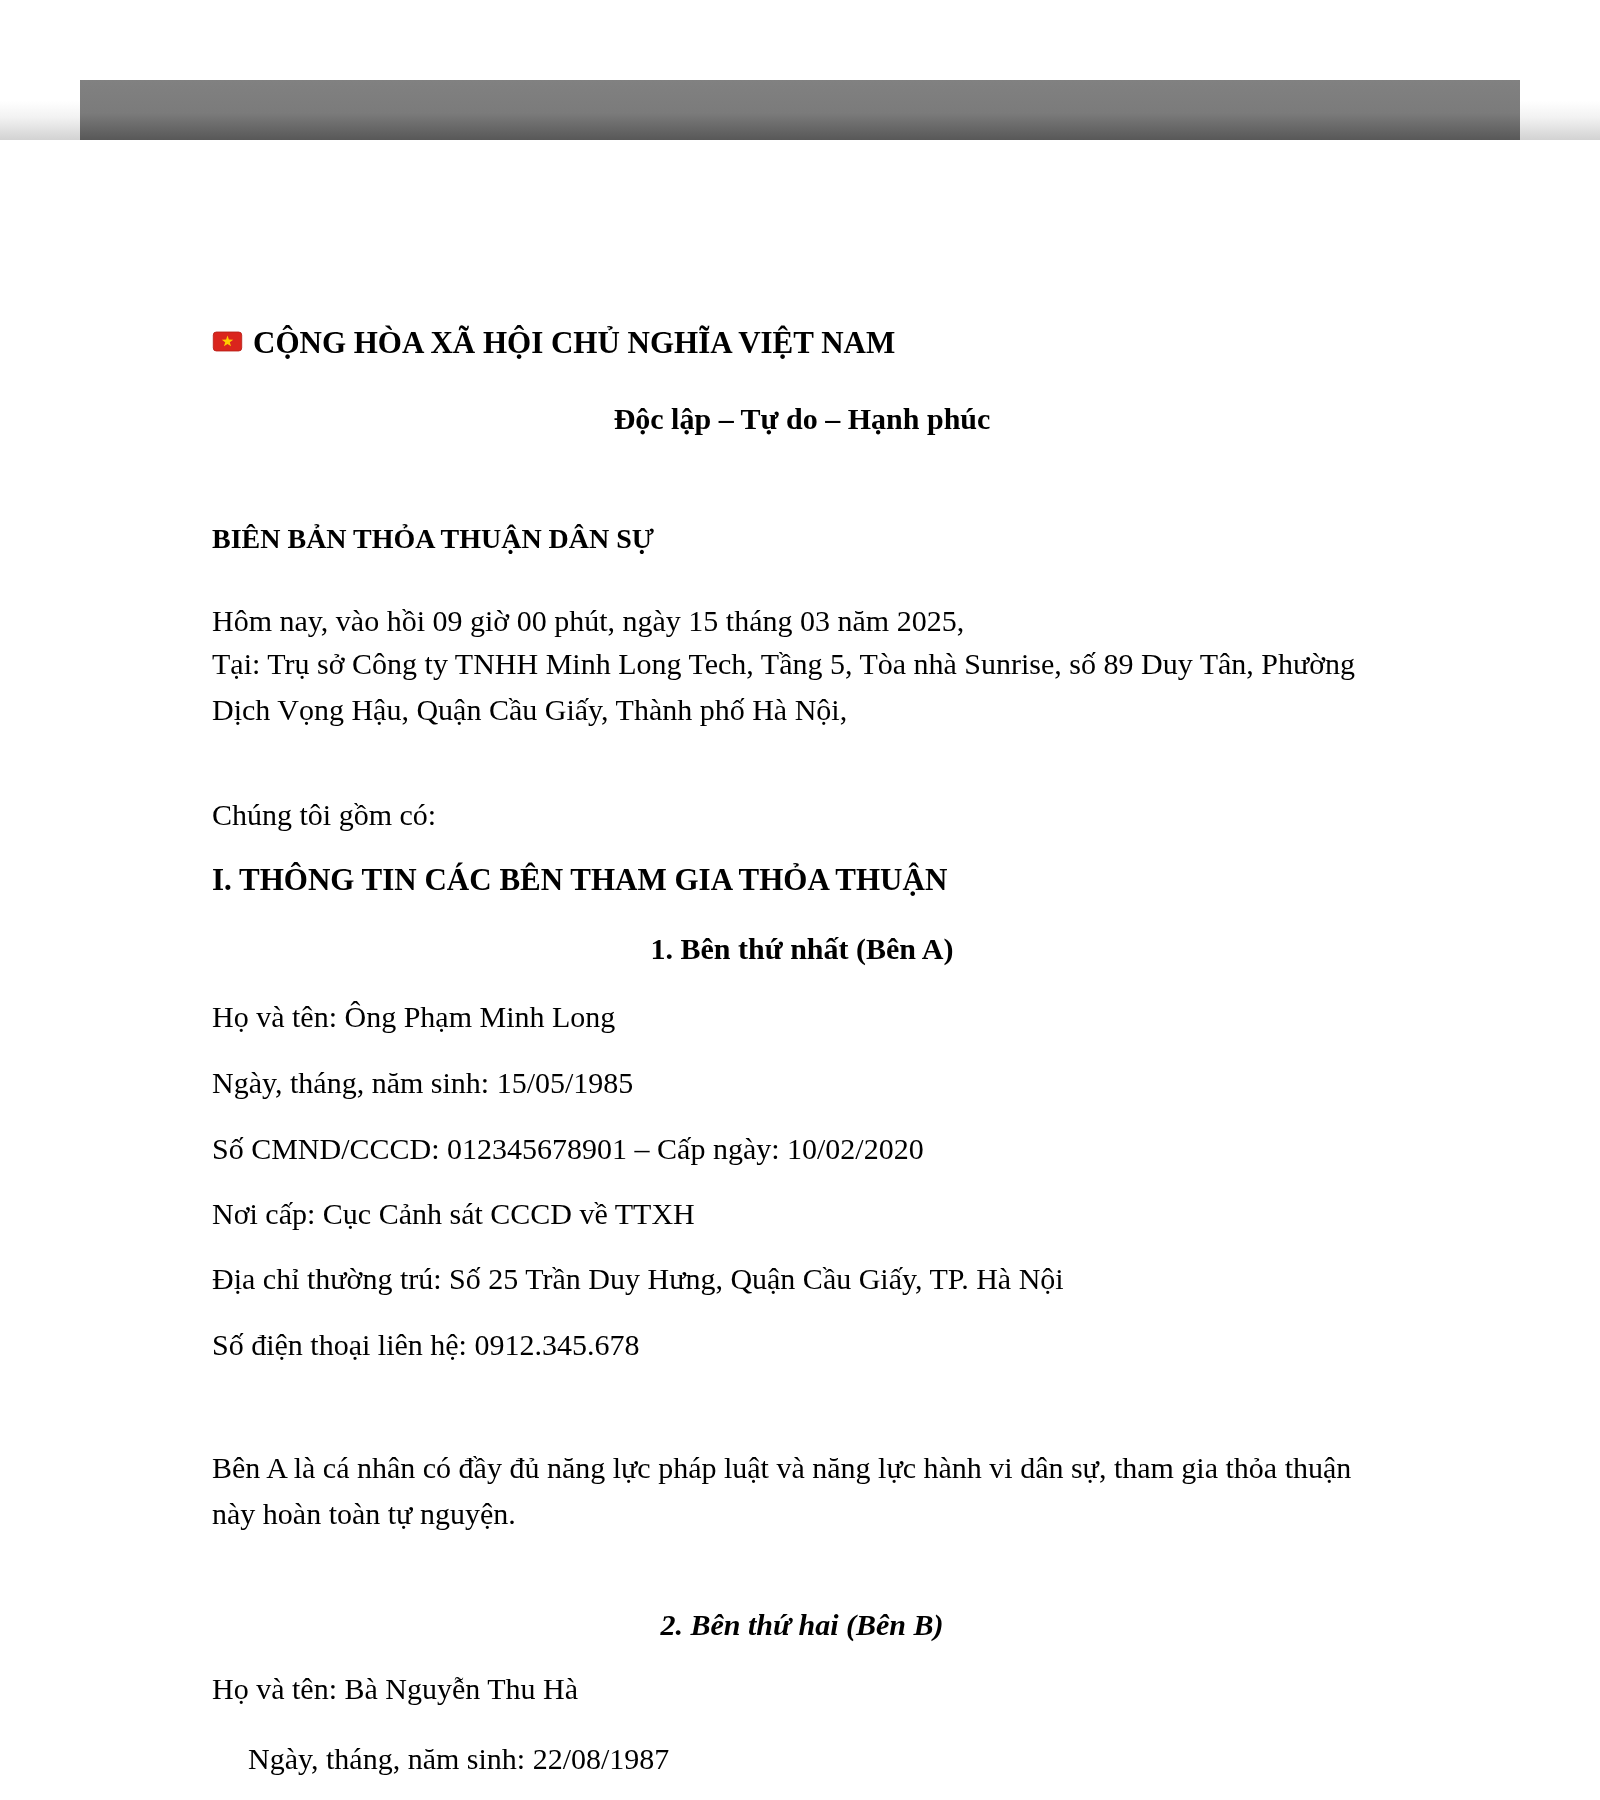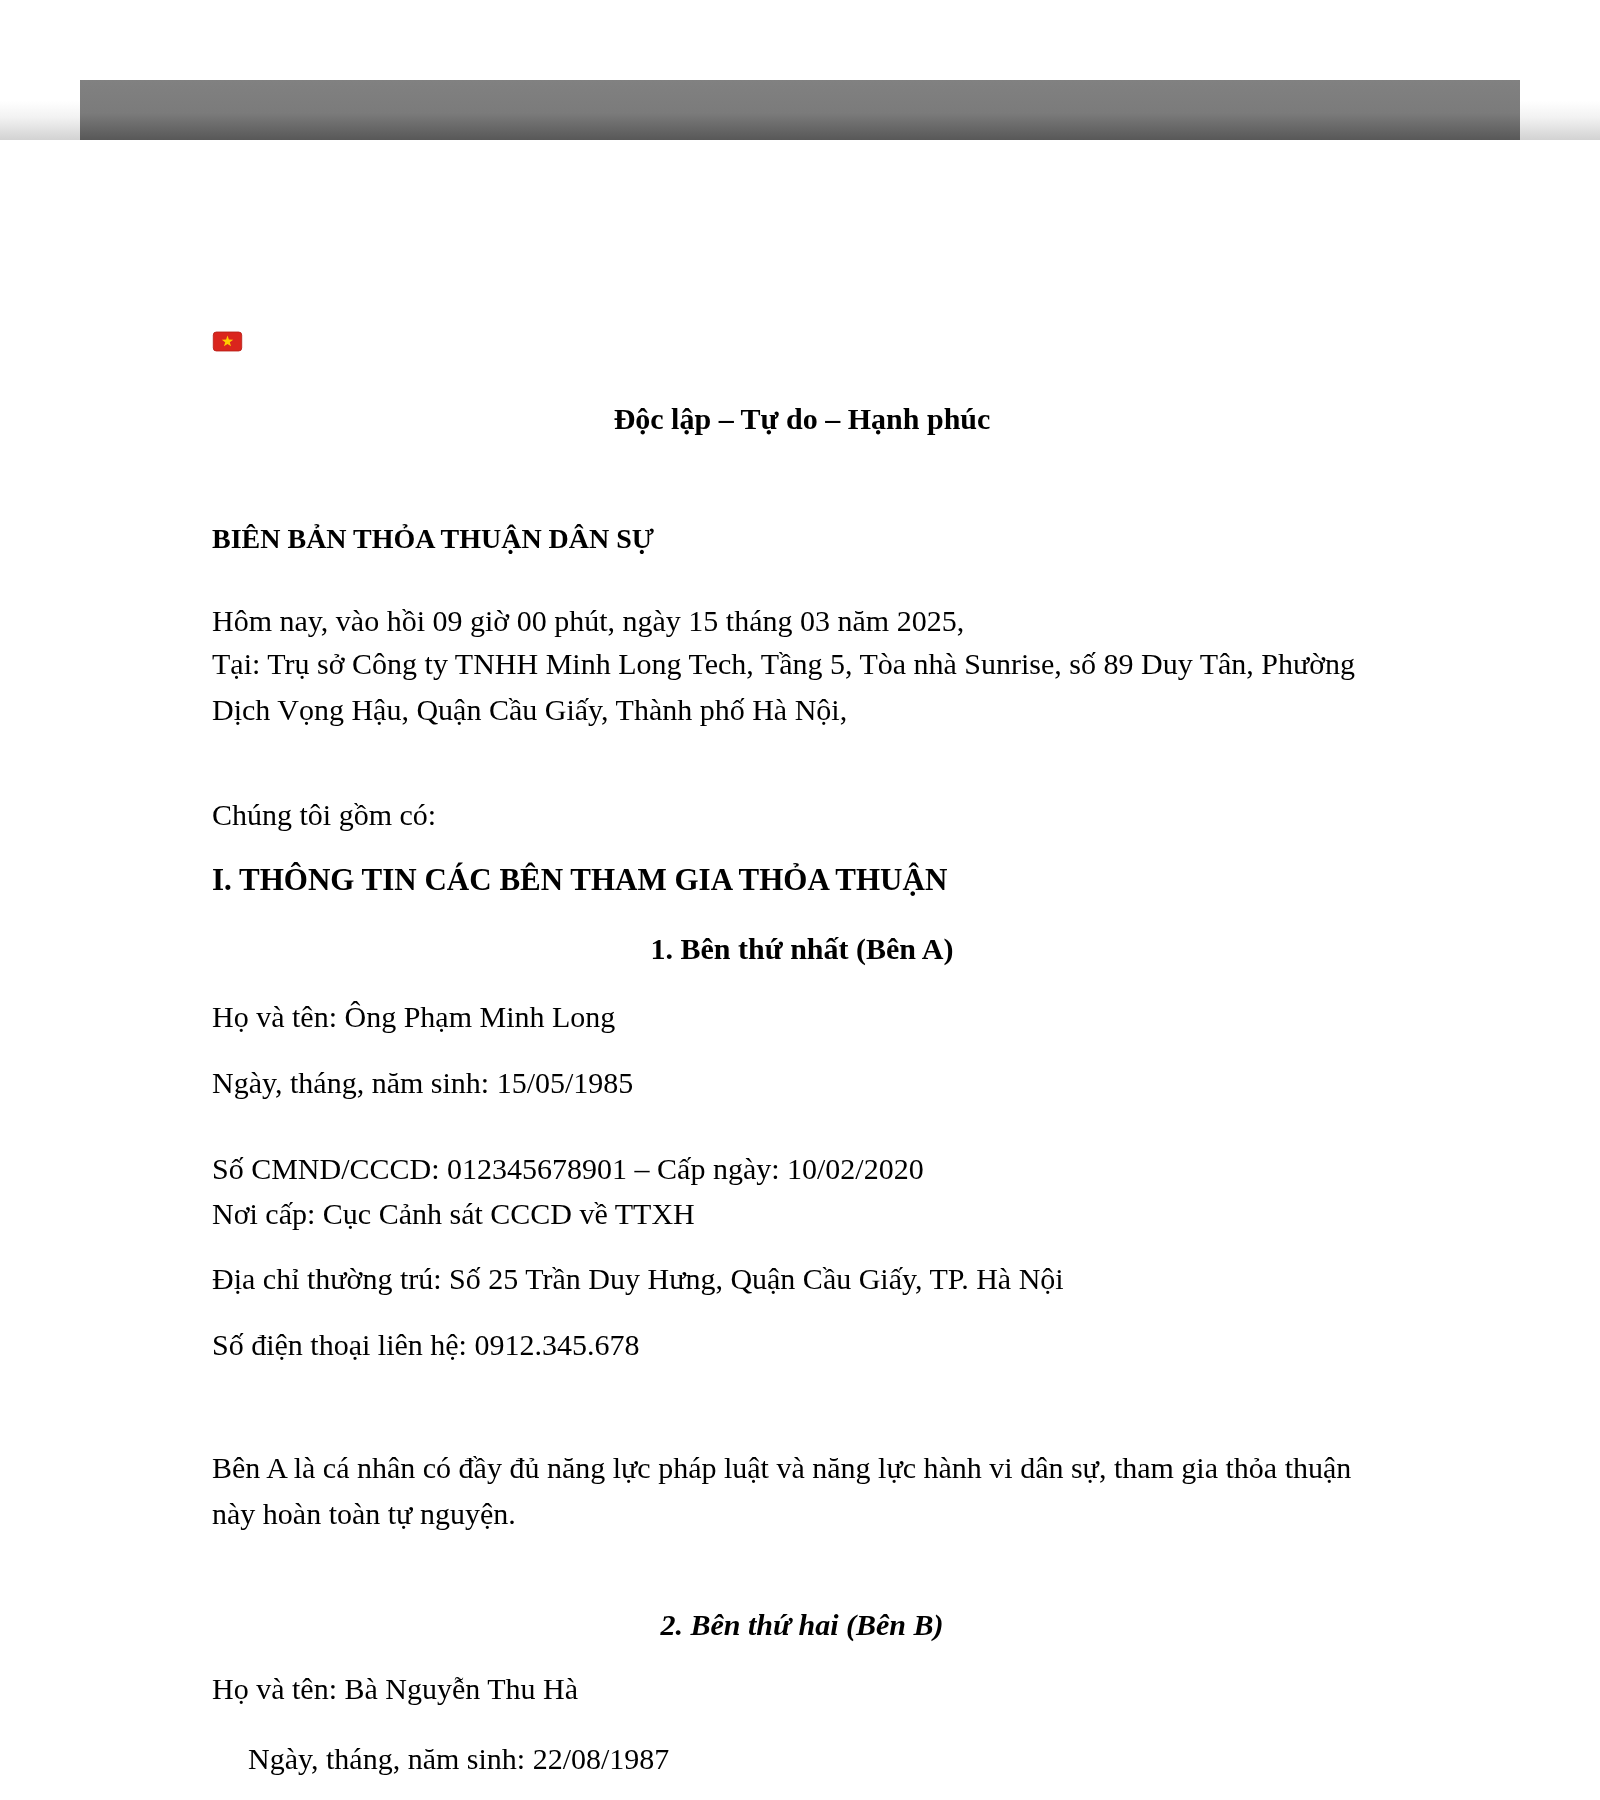--- a/index.html
+++ b/index.html
@@ -88,41 +88,42 @@
   <div class="doc">
 
     <div class="block national-header" style="top:320px;">
       <span class="flag">
         <svg width="31" height="23" viewBox="0 0 36 26" aria-hidden="true">
           <rect x="1.5" y="2" width="33" height="22" rx="3.5" fill="#da251d"></rect>
           <rect x="1.5" y="2" width="33" height="22" rx="3.5" fill="none" stroke="#b71f18" stroke-width="1"></rect>
           <polygon fill="#ffcd00" points="18,6 19.65,10.73 24.66,10.84 20.66,13.87 22.11,18.66 18,15.8 13.89,18.66 15.34,13.87 11.34,10.84 16.35,10.73"></polygon>
         </svg>
       </span>
+      <span>CỘNG HÒA XÃ HỘI CHỦ NGHĨA VIỆT NAM</span>
     </div>
 
     <div class="block bold" style="top:396px;">Độc lập – Tự do – Hạnh phúc</div>
 
     <div class="block doc-title" style="top:512px;">BIÊN BẢN THỎA THUẬN DÂN SỰ</div>
 
     <div class="block" style="top:598px;">Hôm nay, vào hồi 09 giờ 00 phút, ngày 15 tháng 03 năm 2025,</div>
 
     <div class="block wrap" style="top:641px;">Tại: Trụ sở Công ty TNHH Minh Long Tech, Tầng 5, Tòa nhà Sunrise, số 89 Duy Tân, Phường Dịch Vọng Hậu, Quận Cầu Giấy, Thành phố Hà Nội,</div>
 
     <div class="block" style="top:792px;">Chúng tôi gồm có:</div>
 
     <div class="block section-heading" style="top:857px;">I. THÔNG TIN CÁC BÊN THAM GIA THỎA THUẬN</div>
 
     <div class="block bold" style="top:926px;">1. Bên thứ nhất (Bên A)</div>
 
     <div class="block" style="top:994px;">Họ và tên: Ông Phạm Minh Long</div>
 
     <div class="block" style="top:1060px;">Ngày, tháng, năm sinh: 15/05/1985</div>
 
-    <div class="block" style="top:1126px;margin-top:20px;">Số CMND/CCCD: 012345678901 – Cấp ngày: 10/02/2020</div>
+    <div class="block" style="top:1126px;">Số CMND/CCCD: 012345678901 – Cấp ngày: 10/02/2020</div>
 
     <div class="block" style="top:1191px;">Nơi cấp: Cục Cảnh sát CCCD về TTXH</div>
 
     <div class="block" style="top:1256px;">Địa chỉ thường trú: Số 25 Trần Duy Hưng, Quận Cầu Giấy, TP. Hà Nội</div>
 
     <div class="block" style="top:1322px;">Số điện thoại liên hệ: 0912.345.678</div>
 
     <div class="block wrap" style="top:1445px;">Bên A là cá nhân có đầy đủ năng lực pháp luật và năng lực hành vi dân sự, tham gia thỏa thuận này hoàn toàn tự nguyện.</div>
 
     <div class="block bold" style="top:1602px;font-style:italic;">2. Bên thứ hai (Bên B)</div>

